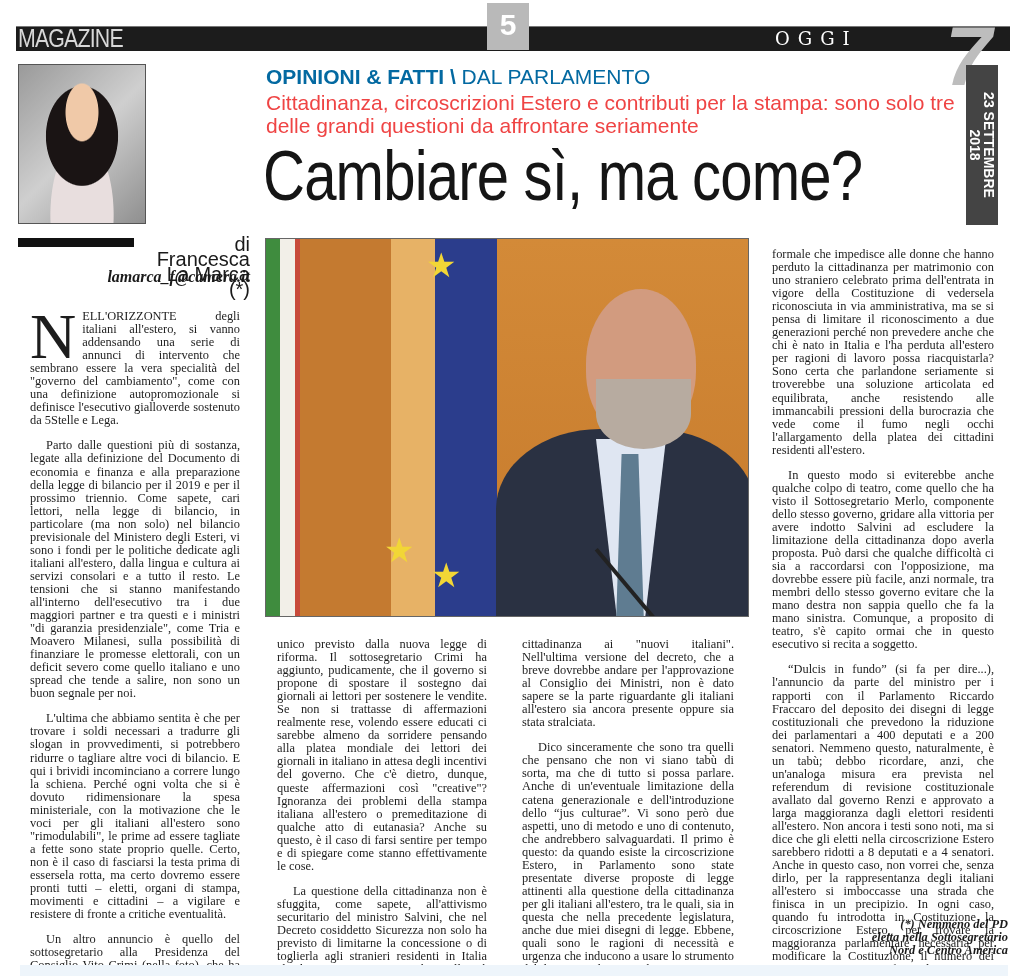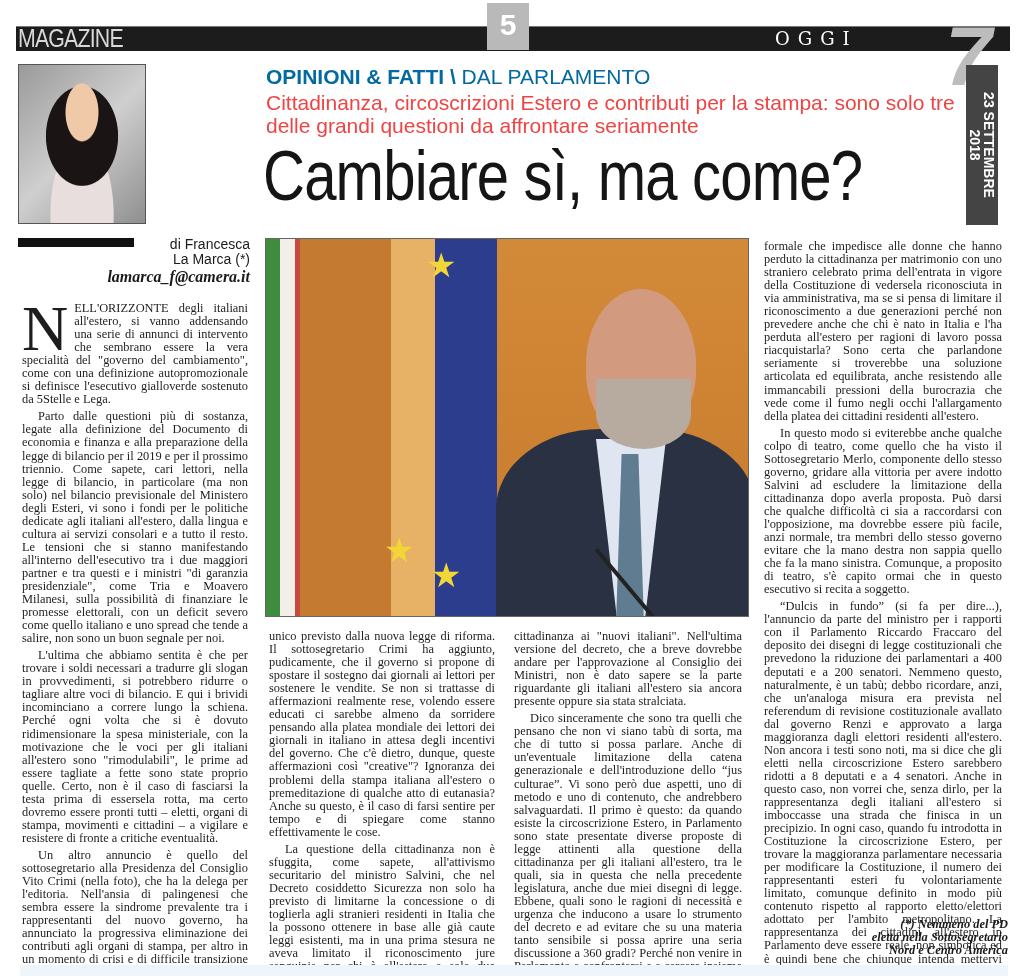--- a/index.html
+++ b/index.html
@@ -11,24 +11,24 @@
   .brand-seven { position:absolute; left:945px; top:16px; font-family:"Liberation Sans", sans-serif; font-weight:bold; font-style:italic; font-size:84px; color:#bdbdbd; line-height:80px; }
   .date-band { position:absolute; left:966px; top:65px; width:32px; height:160px; background:#444; }
   .date-text { position:absolute; left:982px; top:145px; transform:translate(-50%,-50%) rotate(90deg); white-space:nowrap; font-family:"Liberation Sans", sans-serif; font-weight:bold; color:#fff; font-size:14px; line-height:14px; text-align:center; }
   .date-text div { display:block; }
   .author-photo { position:absolute; left:18px; top:64px; width:126px; height:158px; border:1px solid #555; background:radial-gradient(ellipse at 50% 30%, #f0c9a8 0 18%, transparent 19%), radial-gradient(ellipse at 50% 45%, #1a1414 0 40%, transparent 41%), radial-gradient(ellipse at 50% 95%, #e8dede 0 35%, transparent 36%), linear-gradient(135deg,#9a9a9a,#cfcfcf 50%,#8f8f8f); }
   .kicker { position:absolute; left:266px; top:66px; font-family:"Liberation Sans", sans-serif; font-size:21px; line-height:22px; color:#0369a1; }
   .kicker b { font-weight:bold; }
   .subtitle { position:absolute; left:266px; top:91px; width:700px; font-family:"Liberation Sans", sans-serif; font-size:21px; line-height:23px; color:#ef4444; }
   .headline { position:absolute; left:263px; top:140px; font-family:"Liberation Sans", sans-serif; font-size:70px; line-height:72px; color:#151515; transform:scaleX(0.83); transform-origin:left top; white-space:nowrap; letter-spacing:-1px; }
   .byline-rule { position:absolute; left:18px; top:238px; width:116px; height:9px; background:#111; }
-  .byline { position:absolute; left:140px; top:237px; width:110px; text-align:right; font-family:"Liberation Sans", sans-serif; font-size:14px; line-height:15px; }
+  .byline { position:absolute; left:140px; top:237px; width:110px; text-align:right; font-family:"Liberation Sans", sans-serif; font-size:20px; line-height:15px; }
   .email { position:absolute; left:100px; top:268px; width:150px; text-align:right; font-style:italic; font-weight:bold; font-size:16px; }
   .col { position:absolute; font-size:12.4px; line-height:13.05px; text-align:justify; color:#1d1d1d; hyphens:auto; }
-  .col p { margin:4px; text-indent:16px; }
+  .col p { margin:12px; text-indent:16px; }
   .col p.first { text-indent:0; }
   .dropcap { float:left; font-size:64px; line-height:50px; margin:2px 6px 0 0; font-family:"Liberation Serif", serif; }
   .photo { position:absolute; left:265px; top:238px; width:482px; height:377px; border:1px solid #666; overflow:hidden; background:linear-gradient(90deg,#3f8c3e 0 3%, #f2efe8 3% 6%, #c84a3a 6% 7%, #c47a30 7% 26%, #e7b266 26% 35%, #2b3d8c 35% 48%, #c47a30 48% 100%); }
   .photo .wall { position:absolute; right:0; top:0; width:52%; height:100%; background:linear-gradient(180deg,#d38a38,#c67a2c); }
   .photo .man-head { position:absolute; left:320px; top:50px; width:110px; height:150px; border-radius:50% 50% 45% 45%; background:#d29b7f; }
   .photo .beard { position:absolute; left:330px; top:140px; width:95px; height:70px; border-radius:0 0 50% 50%; background:#b7aba0; }
   .photo .suit { position:absolute; left:230px; top:190px; width:260px; height:200px; border-radius:40% 40% 0 0; background:#2a3142; }
   .photo .shirt { position:absolute; left:330px; top:200px; width:70px; height:180px; background:#dfe6f2; clip-path:polygon(0 0,100% 0,70% 100%,30% 100%); }
   .photo .tie { position:absolute; left:350px; top:215px; width:28px; height:170px; background:#5f7c91; clip-path:polygon(20% 0,80% 0,100% 100%,0 100%); }
   .photo .mic { position:absolute; left:370px; top:295px; width:4px; height:130px; background:#222; transform:rotate(-40deg); }

